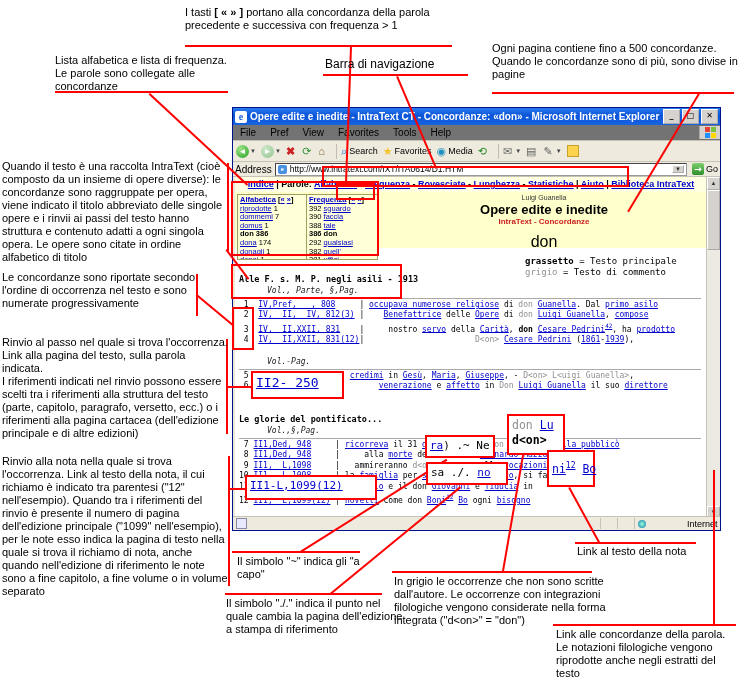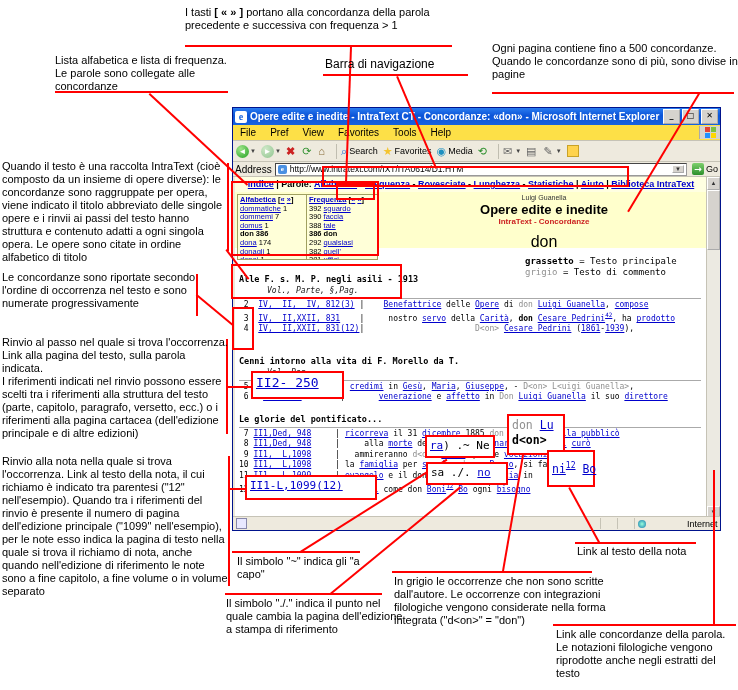--- a/index.html
+++ b/index.html
@@ -29,21 +29,21 @@
   #win{position:absolute;left:232px;top:107px;width:489px;height:424px;
        border:1px solid #00138c;background:#ece9d8;z-index:10;box-sizing:border-box;}
   #titlebar{position:absolute;left:0;top:0;right:0;height:17px;
             background:linear-gradient(180deg,#2a7cf0 0%,#0b54d8 45%,#1763e0 100%);
             display:flex;align-items:center;padding:0 2px;box-sizing:border-box;}
   #title-icon{width:12px;height:12px;background:#fff;border-radius:2px;color:#1763e0;
               font:bold 10px/12px "Liberation Serif",serif;text-align:center;margin-right:3px;flex:0 0 auto;}
   #title-text{color:#fff;font:bold 10px/17px "Liberation Sans",sans-serif;white-space:nowrap;overflow:hidden;flex:1;}
   .winbtn{width:15px;height:13px;margin-left:2px;background:#d6d3ce;border:1px outset #fff;
           font:bold 8px/11px "DejaVu Sans",sans-serif;text-align:center;color:#000;flex:0 0 auto;}
-  #menubar{position:absolute;left:0;top:17px;right:0;height:15px;background:#fde047;
+  #menubar{position:absolute;left:0;top:17px;right:0;height:15px;background:#737373;
            border-bottom:1px solid #c6c3b6;display:flex;align-items:center;font-size:10px;}
   .menu-item{padding:0 7px;}
   #winlogo{margin-left:auto;width:20px;height:13px;background:#d6d3ce;border-left:1px solid #aaa;
            display:flex;align-items:center;justify-content:center;}
   .flag{display:grid;grid-template-columns:5px 5px;grid-template-rows:5px 5px;gap:1px;}
   .flag i{display:block;}
   #toolbar{position:absolute;left:0;top:33px;right:0;height:20px;background:#eeeade;
            border-bottom:1px solid #c6c3b6;display:flex;align-items:center;font-size:9px;padding-left:3px;}
   .tbtn{display:flex;align-items:center;margin-right:5px;white-space:nowrap;}
   .tb-circle{display:inline-flex;width:13px;height:13px;border-radius:50%;
@@ -245,21 +245,21 @@
       </span>
     </div>
 
     <div id="content">
       <div id="navstrip"><span class="t-lnk t-b">Indice</span><span class=""> | </span><span class="t-b">Parole</span><span class="">: </span><span class="t-lnk t-b">Alfabetica</span><span class=""> - </span><span class="t-lnk t-b">Frequenza</span><span class=""> - </span><span class="t-lnk t-b">Rovesciate</span><span class=""> - </span><span class="t-lnk t-b">Lunghezza</span><span class=""> - </span><span class="t-lnk t-b">Statistiche</span><span class=""> | </span><span class="t-lnk t-b">Aiuto</span><span class=""> | </span><span class="t-lnk t-b">Biblioteca IntraText</span></div>
       <div id="yellowband"></div>
       <div id="wordpanel">
         <div class="pcol c1">
           <div class="p-head"><span class="t-lnk t-b">Alfabetica</span> <span><span class="">[</span><span class="t-lnk">«</span><span class=""> </span><span class="t-lnk">»</span><span class="">]</span></span></div>
           <div id="alfa-items">
-              <div class="p-row"><span class="t-lnk">dommatiche</span><span> 1</span></div>
+              <div class="p-row"><span class="t-lnk">riprodotte</span><span> 1</span></div>
               <div class="p-row"><span class="t-lnk">dommemi</span><span> 7</span></div>
               <div class="p-row"><span class="t-lnk">domus</span><span> 1</span></div>
               <div class="p-row"><span class="t-b">don</span><span class="t-b"> 386</span></div>
               <div class="p-row"><span class="t-lnk">dona</span><span> 174</span></div>
               <div class="p-row"><span class="t-lnk">donagli</span><span> 1</span></div>
               <div class="p-row"><span class="t-lnk">donai</span><span> 1</span></div>
             </div>
         </div>
         <div class="pcol c2">
           <div class="p-head"><span class="t-lnk t-b">Frequenza</span> <span><span class="">[</span><span class="t-lnk">«</span><span class=""> </span><span class="t-lnk">»</span><span class="">]</span></span></div>
@@ -279,33 +279,34 @@
         <div id="ph-title">Opere edite e inedite</div>
         <div id="ph-sub">IntraText - Concordanze</div>
         <div id="ph-word">don</div>
       </div>
       <div id="legend"><span class="t-b">grassetto</span><span> = Testo principale</span><br><span class="t-gry">grigio</span><span> = Testo di commento</span></div>
       <div id="sections">
           <div class="section sec0">
             <div class="sec-title">Alle F. s. M. P. negli asili - 1913</div>
             <div class="sec-sub">Vol., Parte, §,Pag.</div>
             <div class="sec-hr"></div>
+            <div class="crow"><span class=""> 1  </span><span class="t-lnk">IV,Pref,   , 808</span><span class="">     | </span><span class="t-lnk">occupava numerose religiose</span><span class=""> di </span><span class="t-gry">don</span><span class=""> </span><span class="t-lnk">Guanella</span><span class="">. Dal </span><span class="t-lnk">primo asilo</span></div>
             <div class="crow"><span class=""> 2  </span><span class="t-lnk">IV,  II,  IV, 812(3)</span><span class=""> |    </span><span class="t-lnk">Benefattrice</span><span class=""> delle </span><span class="t-lnk">Opere</span><span class=""> di </span><span class="t-gry">don</span><span class=""> </span><span class="t-lnk">Luigi Guanella</span><span class="">, </span><span class="t-lnk">compose</span></div>
             <div class="crow"><span class=""> 3  </span><span class="t-lnk">IV,  II,XXII, 831</span><span class="">    | </span><span class="">    nostro </span><span class="t-lnk">servo</span><span class=""> della </span><span class="t-lnk">Carità</span><span class="">, </span><span class="t-bld">don</span><span class=""> </span><span class="t-lnk">Cesare Pedrini</span><span class="t-sup t-lnk">42</span><span class="">, ha </span><span class="t-lnk">prodotto</span></div>
             <div class="crow"><span class=""> 4  </span><span class="t-lnk">IV,  II,XXII, 831(12)</span><span class="">| </span><span class="">                      </span><span class="t-gry">D&lt;on&gt;</span><span class=""> </span><span class="t-lnk">Cesare Pedrini</span><span class=""> (</span><span class="t-lnk">1861</span><span class="">-</span><span class="t-lnk">1939</span><span class="">),</span></div>
           </div>
           <div class="section sec1">
-            <div class="sec-title">Cenni intorno alla vita di F. Morello da T.</div>
             <div class="sec-sub">Vol.-Pag.</div>
             <div class="sec-hr"></div>
             <div class="crow"><span class=""> 5   </span><span class="t-lnk">II2- 249</span><span class="">        | </span><span class="t-lnk">credimi</span><span class=""> in </span><span class="t-lnk">Gesù</span><span class="">, </span><span class="t-lnk">Maria</span><span class="">, </span><span class="t-lnk">Giuseppe</span><span class="">, - </span><span class="t-gry">D&lt;on&gt; L&lt;uigi Guanella&gt;</span><span class="">,</span></div>
             <div class="crow"><span class=""> 6   </span><span class="t-lnk">II2- 250</span><span class="">        | </span><span class="">      </span><span class="t-lnk">venerazione</span><span class=""> e </span><span class="t-lnk">affetto</span><span class=""> in </span><span class="t-gry">Don</span><span class=""> </span><span class="t-lnk">Luigi Guanella</span><span class=""> il suo </span><span class="t-lnk">direttore</span></div>
           </div>
           <div class="section sec2">
             <div class="sec-title">Le glorie del pontificato...</div>
+            <div class="sec-sub">Vol.,§,Pag.</div>
             <div class="sec-hr"></div>
             <div class="crow"><span class=""> 7 </span><span class="t-lnk">II1,Ded, 948</span><span class="">     | </span><span class="t-lnk">ricorreva</span><span class=""> il 31 </span><span class="t-lnk">dicembre</span><span class=""> 1885 </span><span class="t-gry">don</span><span class=""> </span><span class="t-lnk">L</span><span class="">uigi </span><span class="t-lnk">Guanella pubblicò</span></div>
             <div class="crow"><span class=""> 8 </span><span class="t-lnk">II1,Ded, 948</span><span class="">     | </span><span class="">    alla </span><span class="t-lnk">morte</span><span class=""> del 13 </span><span class="t-gry">d&lt;on&gt;</span><span class=""> </span><span class="t-lnk">Leonardo Mazzucchi</span><span class=""> </span><span class="t-lnk">curò</span></div>
             <div class="crow"><span class=""> 9 </span><span class="t-lnk">II1,  L,1098</span><span class="">     | </span><span class="">  ammireranno </span><span class="t-gry">d&lt;on&gt;</span><span class=""> </span><span class="t-lnk">Bosco</span><span class=""> quelle </span><span class="t-lnk">vocazioni</span></div>
             <div class="crow"><span class="">10 </span><span class="t-lnk">II1,  L,1098</span><span class="">     | </span><span class="">la </span><span class="t-lnk">famiglia</span><span class=""> per </span><span class="t-lnk">seguire</span><span class=""> </span><span class="t-gry">d&lt;on&gt;</span><span class=""> </span><span class="t-lnk">Bosco</span><span class="">, si fanno</span></div>
             <div class="crow"><span class="">11 </span><span class="t-lnk">II1,  L,1099</span><span class="">     | </span><span class="t-lnk">evangelo</span><span class=""> e il don </span><span class="t-lnk">Giovanni</span><span class=""> e </span><span class="t-lnk">fiducia</span><span class=""> in</span></div>
             <div class="crow"><span class="">12 </span><span class="t-lnk">II1,  L,1099(12)</span><span class=""> | </span><span class="t-lnk">novelli</span><span class=""> come don </span><span class="t-lnk">Boni</span><span class="t-sup t-lnk">12</span><span class=""> </span><span class="t-lnk">Bo</span><span class=""> ogni </span><span class="t-lnk">bisogno</span></div>
           </div>
           <div class="section sec3">
             <div class="sec-title">In tempo sacro...</div>

